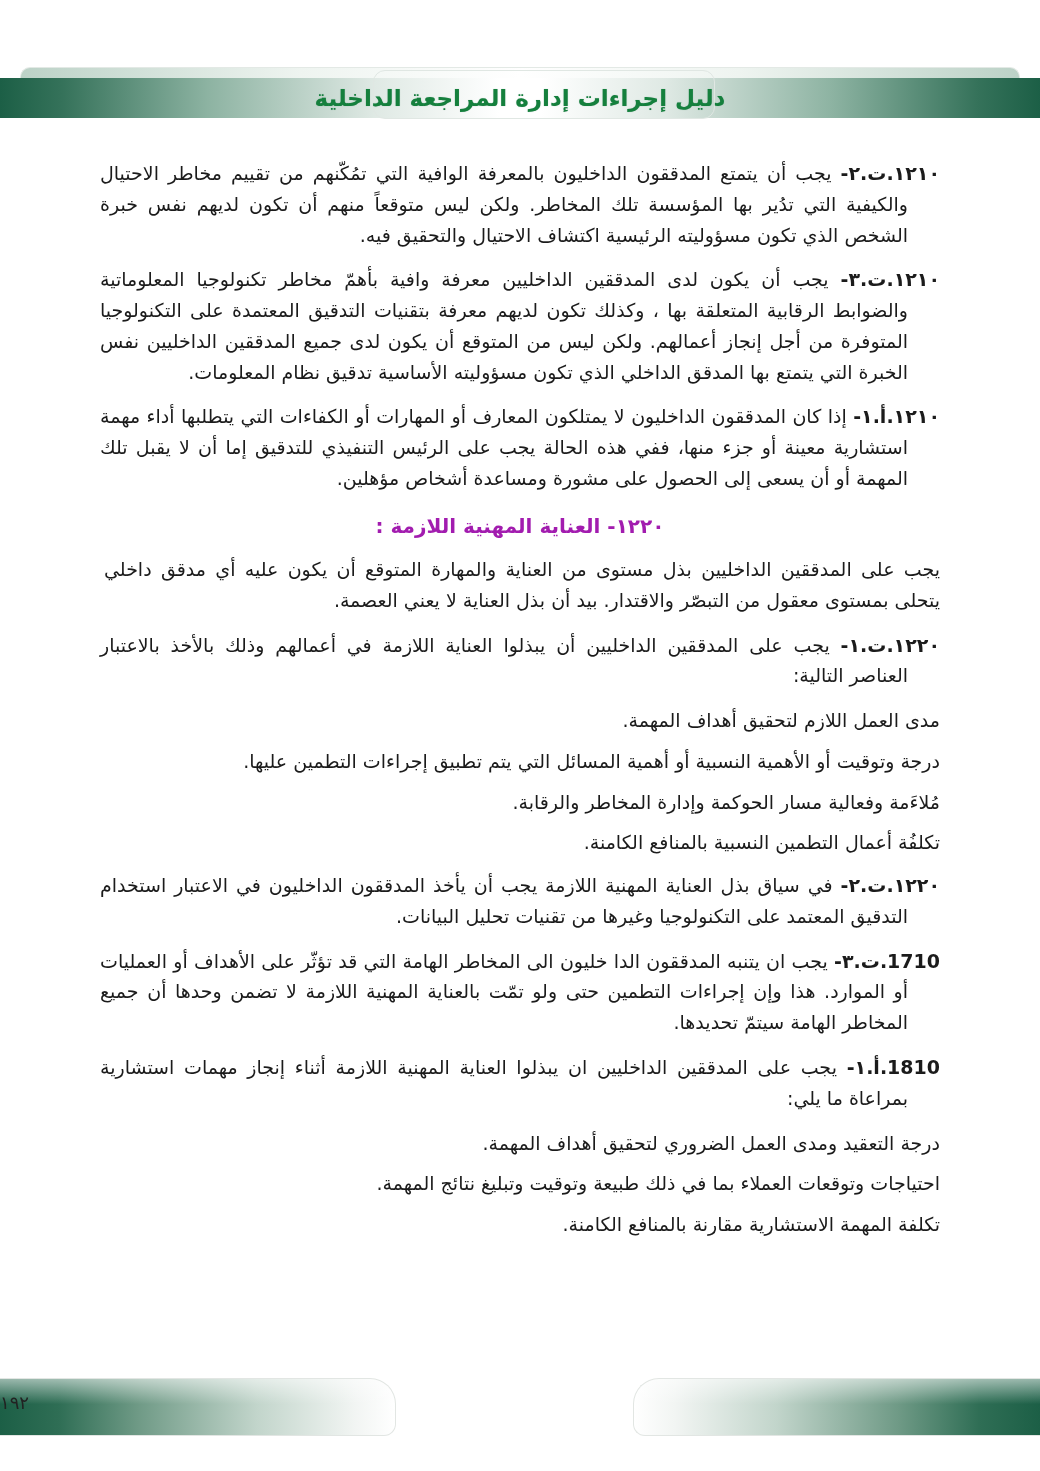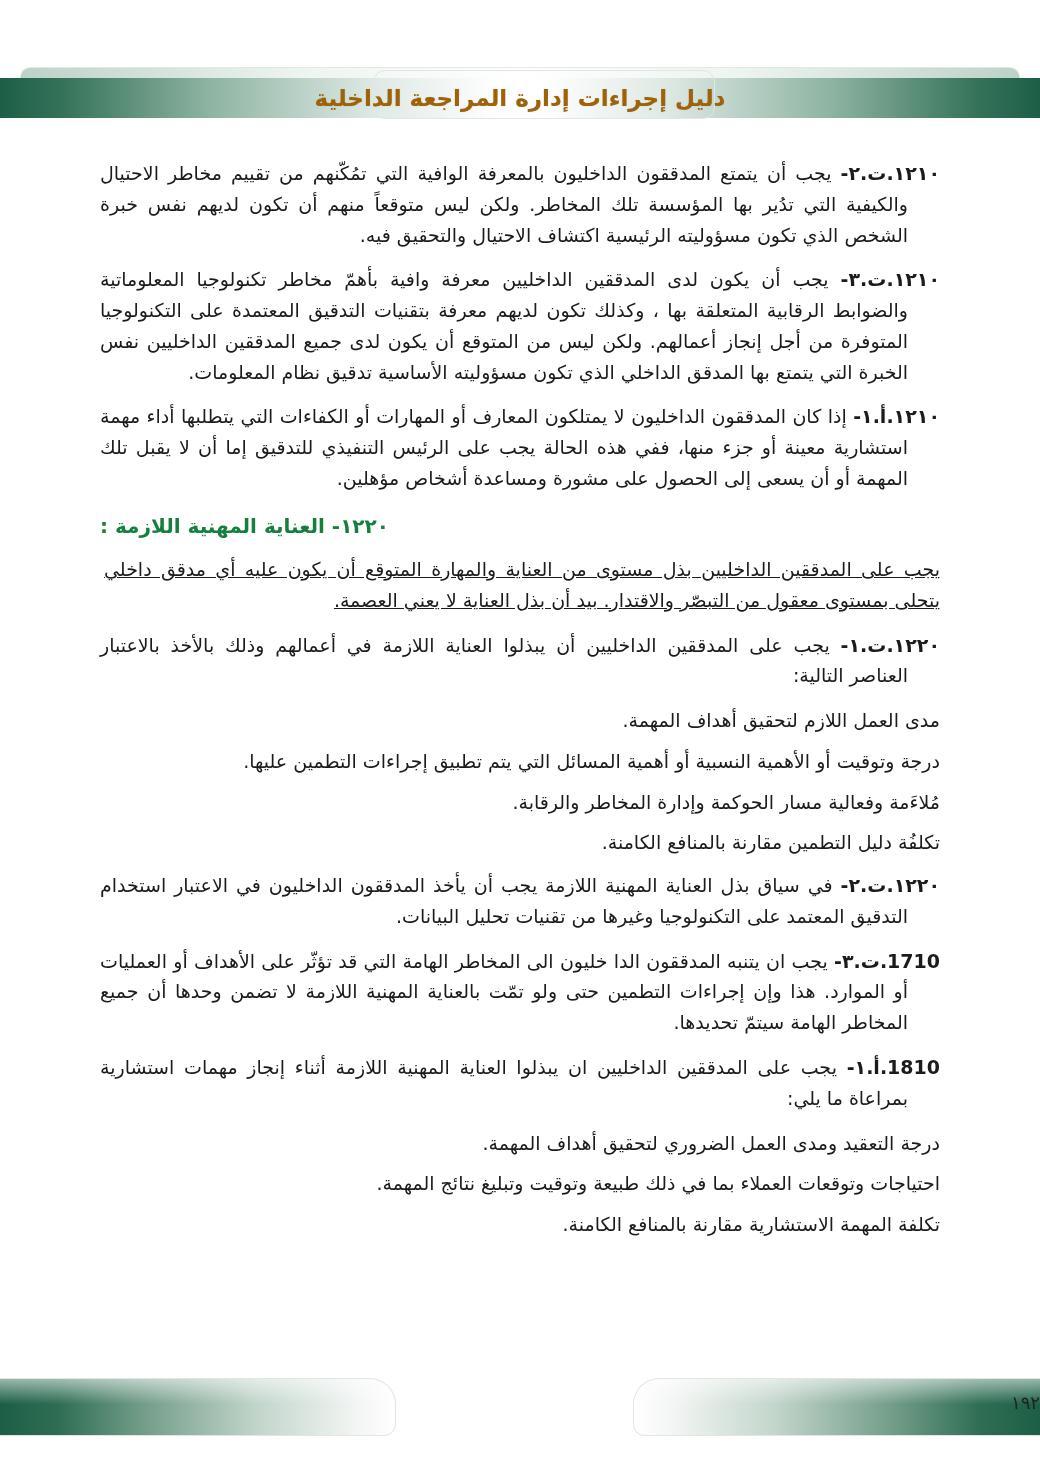--- a/index.html
+++ b/index.html
@@ -10,43 +10,43 @@
   .hdr{position:absolute;top:67px;left:0;width:100%;height:52px;}
   .hdr-top{position:absolute;top:0;left:20px;right:20px;height:11px;
            border:1px solid #e3e9e5;border-bottom:none;border-radius:10px 10px 0 0;
            background:linear-gradient(to right,#bcd2c7 0%,#eef4f0 28%,#ffffff 50%,#eef4f0 72%,#bcd2c7 100%);}
   .hdr-band{position:absolute;top:11px;left:0;right:0;height:40px;
            background:linear-gradient(to right,#1c5f46 0%,#35725a 6%,#8db3a2 20%,#dfe9e4 36%,
                       #ffffff 48%,#ffffff 52%,#dfe9e4 64%,#8db3a2 80%,#35725a 94%,#1c5f46 100%);}
   .hdr-plate{position:absolute;top:3px;right:325px;width:340px;height:47px;
            border:1px solid #e0e7e3;border-radius:12px;pointer-events:none;}
   .hdr-title{position:absolute;top:11px;left:0;right:0;height:40px;line-height:40px;
-           text-align:center;font-size:23px;font-weight:bold;color:#a16207;
+           text-align:center;font-size:23px;font-weight:bold;color:#15803d;
            text-shadow:0 0 1px rgba(23,89,65,.35);}
 
   
   .content{position:absolute;top:158px;right:100px;width:840px;
            color:#1b1b1b;font-size:19px;line-height:1.62;text-align:justify;}
   .para{margin:0 0 14px 0;padding-right:32px;text-indent:-32px;}
   .para .num{font-weight:bold;}
-  .plain{margin:0 0 14px 4px;text-decoration:underline;}
-  .heading-blue{color:#15803d;font-weight:bold;font-size:20px;margin:16px 0 12px 0;text-align:left;}
+  .plain{margin:0 0 14px 4px;}
+  .heading-blue{color:#a21caf;font-weight:bold;font-size:20px;margin:16px 0 12px 0;text-align:center;}
   .sublist{margin:2px 0 12px 0;}
   .sublist .item{padding-left:80px;margin:0 0 10px 0;text-indent:0;}
 
   
   .footer-bar-left{position:absolute;left:0;top:1378px;width:396px;height:58px;
            border:1px solid #e2e6e3;border-left:none;border-radius:0 26px 12px 0;box-sizing:border-box;
            background:linear-gradient(to bottom,rgba(255,255,255,.55) 0%,rgba(255,255,255,0) 45%),
                       linear-gradient(to left,#ffffff 0%,#f2f5f3 10%,#c2d5cb 35%,#6f9a86 65%,#2f6e55 85%,#1c5f46 100%);}
   .footer-bar-right{position:absolute;right:0;top:1378px;width:407px;height:58px;
            border:1px solid #e2e6e3;border-right:none;border-radius:26px 0 0 12px;box-sizing:border-box;
            background:linear-gradient(to bottom,rgba(255,255,255,.55) 0%,rgba(255,255,255,0) 45%),
                       linear-gradient(to right,#ffffff 0%,#f2f5f3 10%,#c2d5cb 35%,#6f9a86 65%,#2f6e55 85%,#1c5f46 100%);}
-  .page-number{position:absolute;top:1392px;left:0;width:100%;text-align:right;
+  .page-number{position:absolute;top:1392px;left:0;width:100%;text-align:left;
            font-size:18px;color:#222222;}
 </style>
 </head>
 <body>
 
 <div class="page">
 
   <div class="hdr">
     <div class="hdr-top"></div>
     <div class="hdr-band"></div>
@@ -65,21 +65,21 @@
     <h2 class="heading-blue">١٢٢٠- العناية المهنية اللازمة :</h2>
 
     <p class="plain">يجب على المدققين الداخليين بذل مستوى من العناية والمهارة المتوقع أن يكون عليه أي مدقق داخلي يتحلى بمستوى معقول من التبصّر والاقتدار. بيد أن بذل العناية لا يعني العصمة.</p>
 
     <p class="para"><span class="num">١٢٢٠.ت.١-</span> <span>يجب على المدققين الداخليين أن يبذلوا العناية اللازمة في أعمالهم وذلك بالأخذ بالاعتبار العناصر التالية:</span></p>
 
     <div class="sublist">
       <p class="item">مدى العمل اللازم لتحقيق أهداف المهمة.</p>
       <p class="item">درجة وتوقيت أو الأهمية النسبية أو أهمية المسائل التي يتم تطبيق إجراءات التطمين عليها.</p>
       <p class="item">مُلاءَمة وفعالية مسار الحوكمة وإدارة المخاطر والرقابة.</p>
-      <p class="item">تكلفُة دليل التطمين مقارنة بالمنافع الكامنة.</p>
+      <p class="item">تكلفُة أعمال التطمين النسبية بالمنافع الكامنة.</p>
     </div>
 
     <p class="para"><span class="num">١٢٢٠.ت.٢-</span> <span>في سياق بذل العناية المهنية اللازمة يجب أن يأخذ المدققون الداخليون في الاعتبار استخدام التدقيق المعتمد على التكنولوجيا وغيرها من تقنيات تحليل البيانات.</span></p>
 
     <p class="para"><span class="num">1710.ت.٣-</span> <span>يجب ان يتنبه المدققون الدا خليون الى المخاطر الهامة التي قد تؤثّر على الأهداف أو العمليات أو الموارد. هذا وإن إجراءات التطمين حتى ولو تمّت بالعناية المهنية اللازمة لا تضمن وحدها أن جميع المخاطر الهامة سيتمّ تحديدها.</span></p>
 
     <p class="para"><span class="num">1810.أ.١-</span> <span>يجب على المدققين الداخليين ان يبذلوا العناية المهنية اللازمة أثناء إنجاز مهمات استشارية بمراعاة ما يلي:</span></p>
 
     <div class="sublist">
       <p class="item">درجة التعقيد ومدى العمل الضروري لتحقيق أهداف المهمة.</p>

